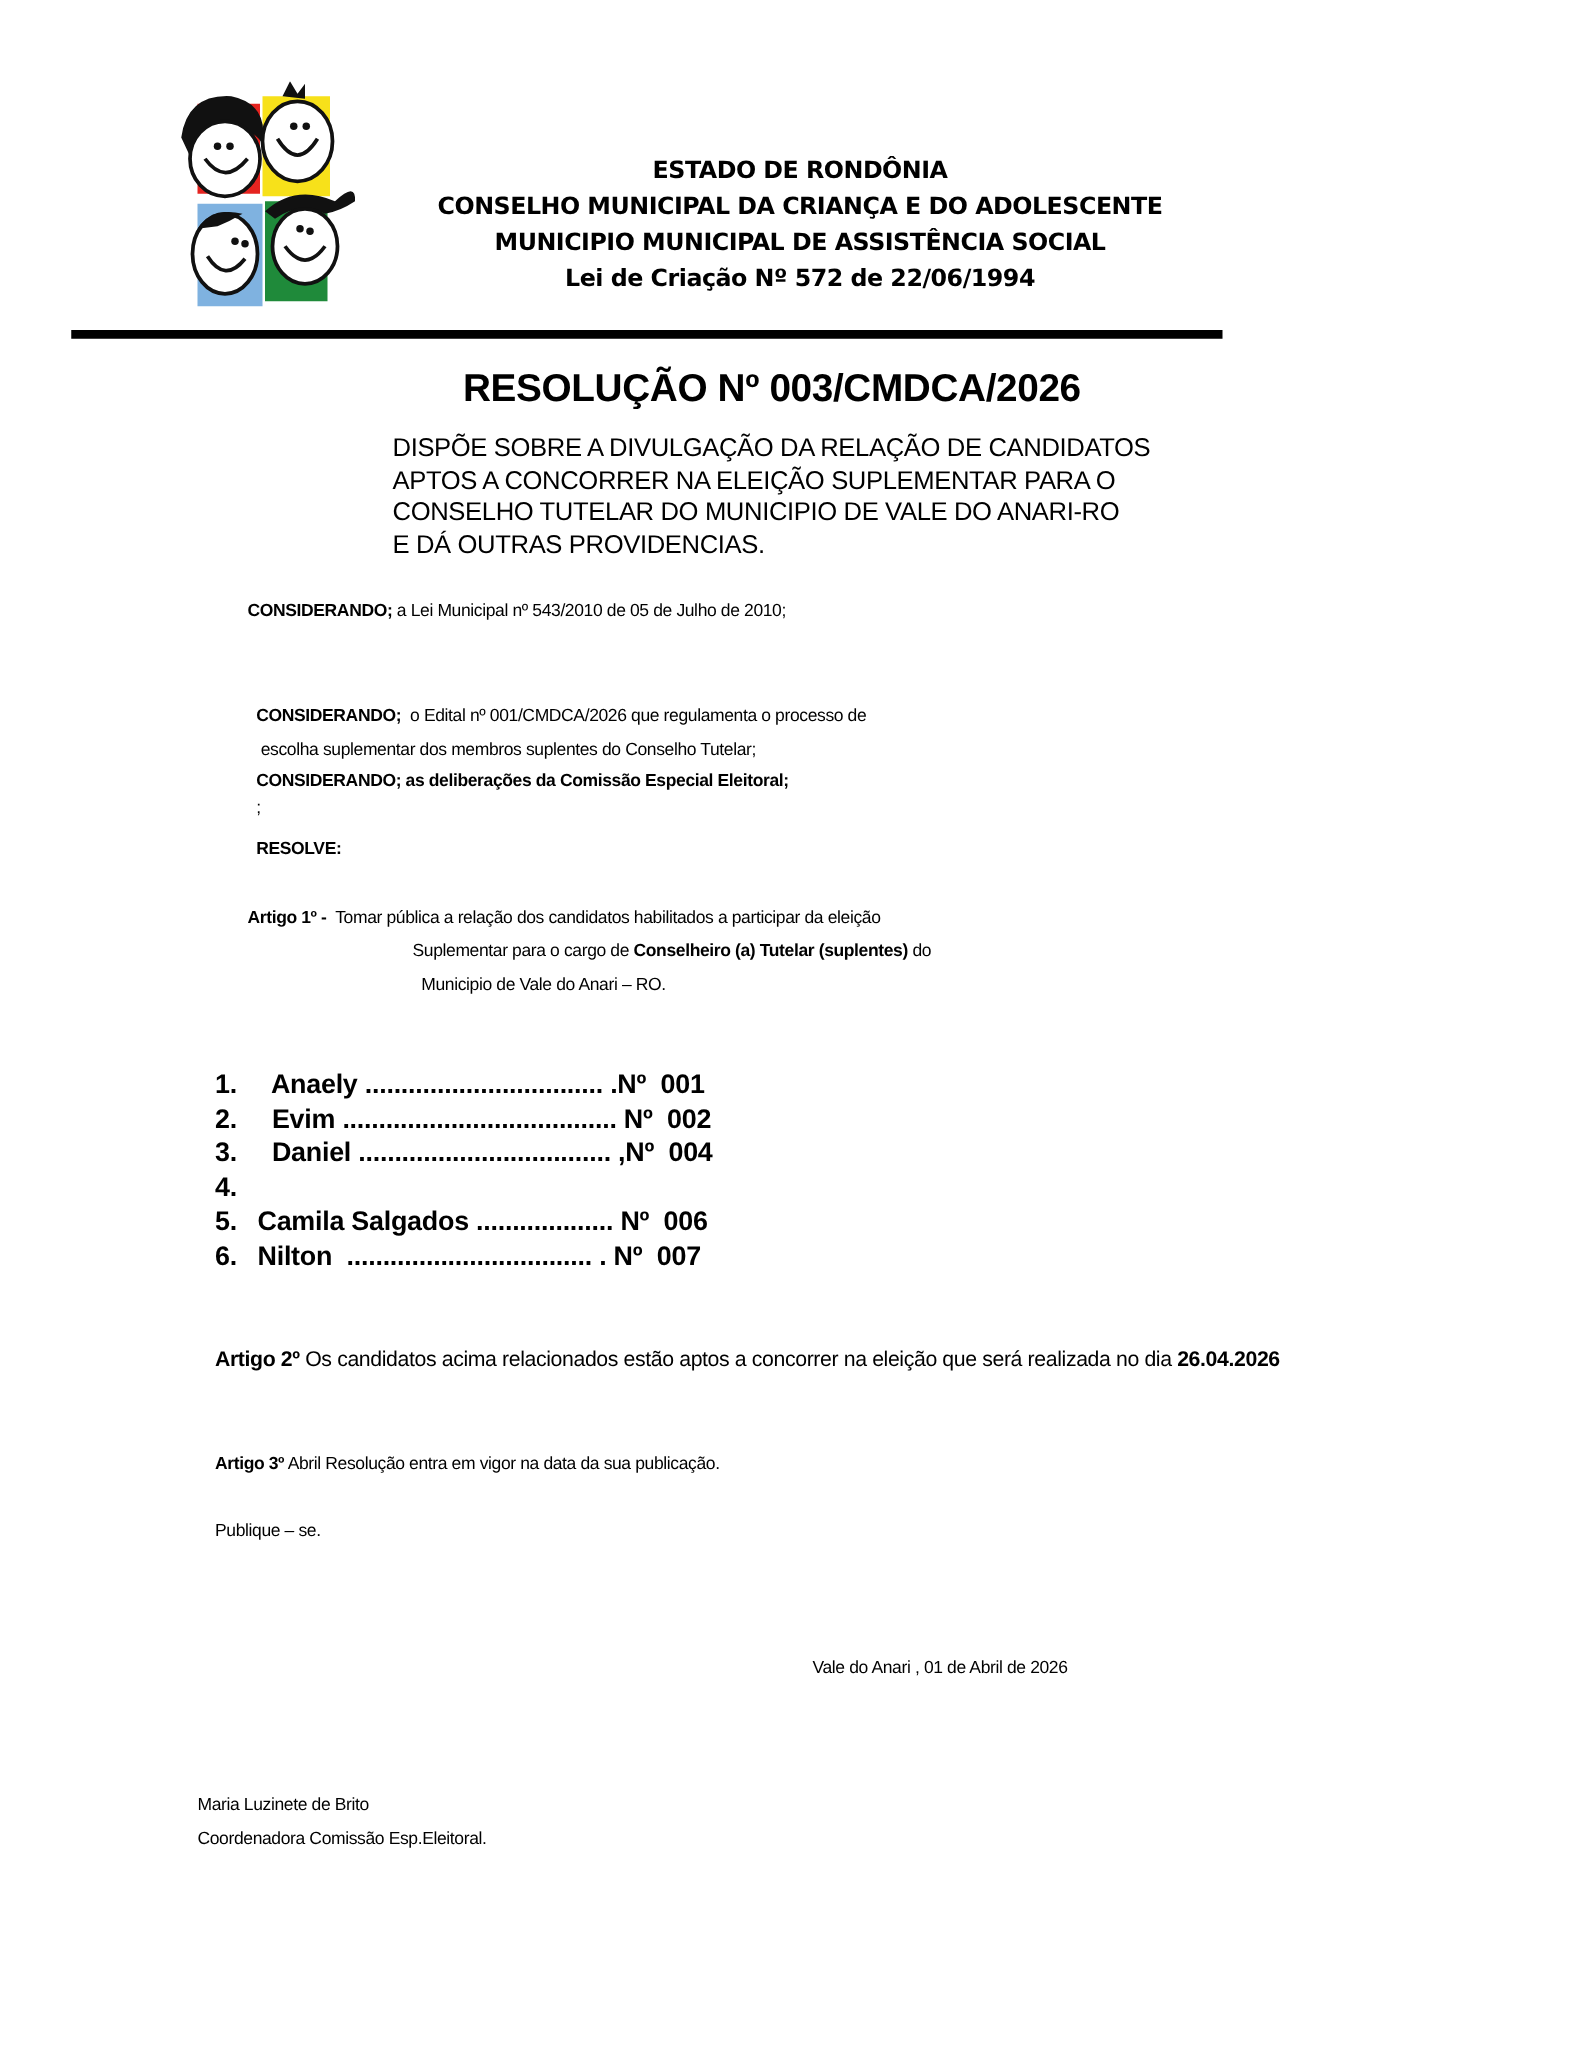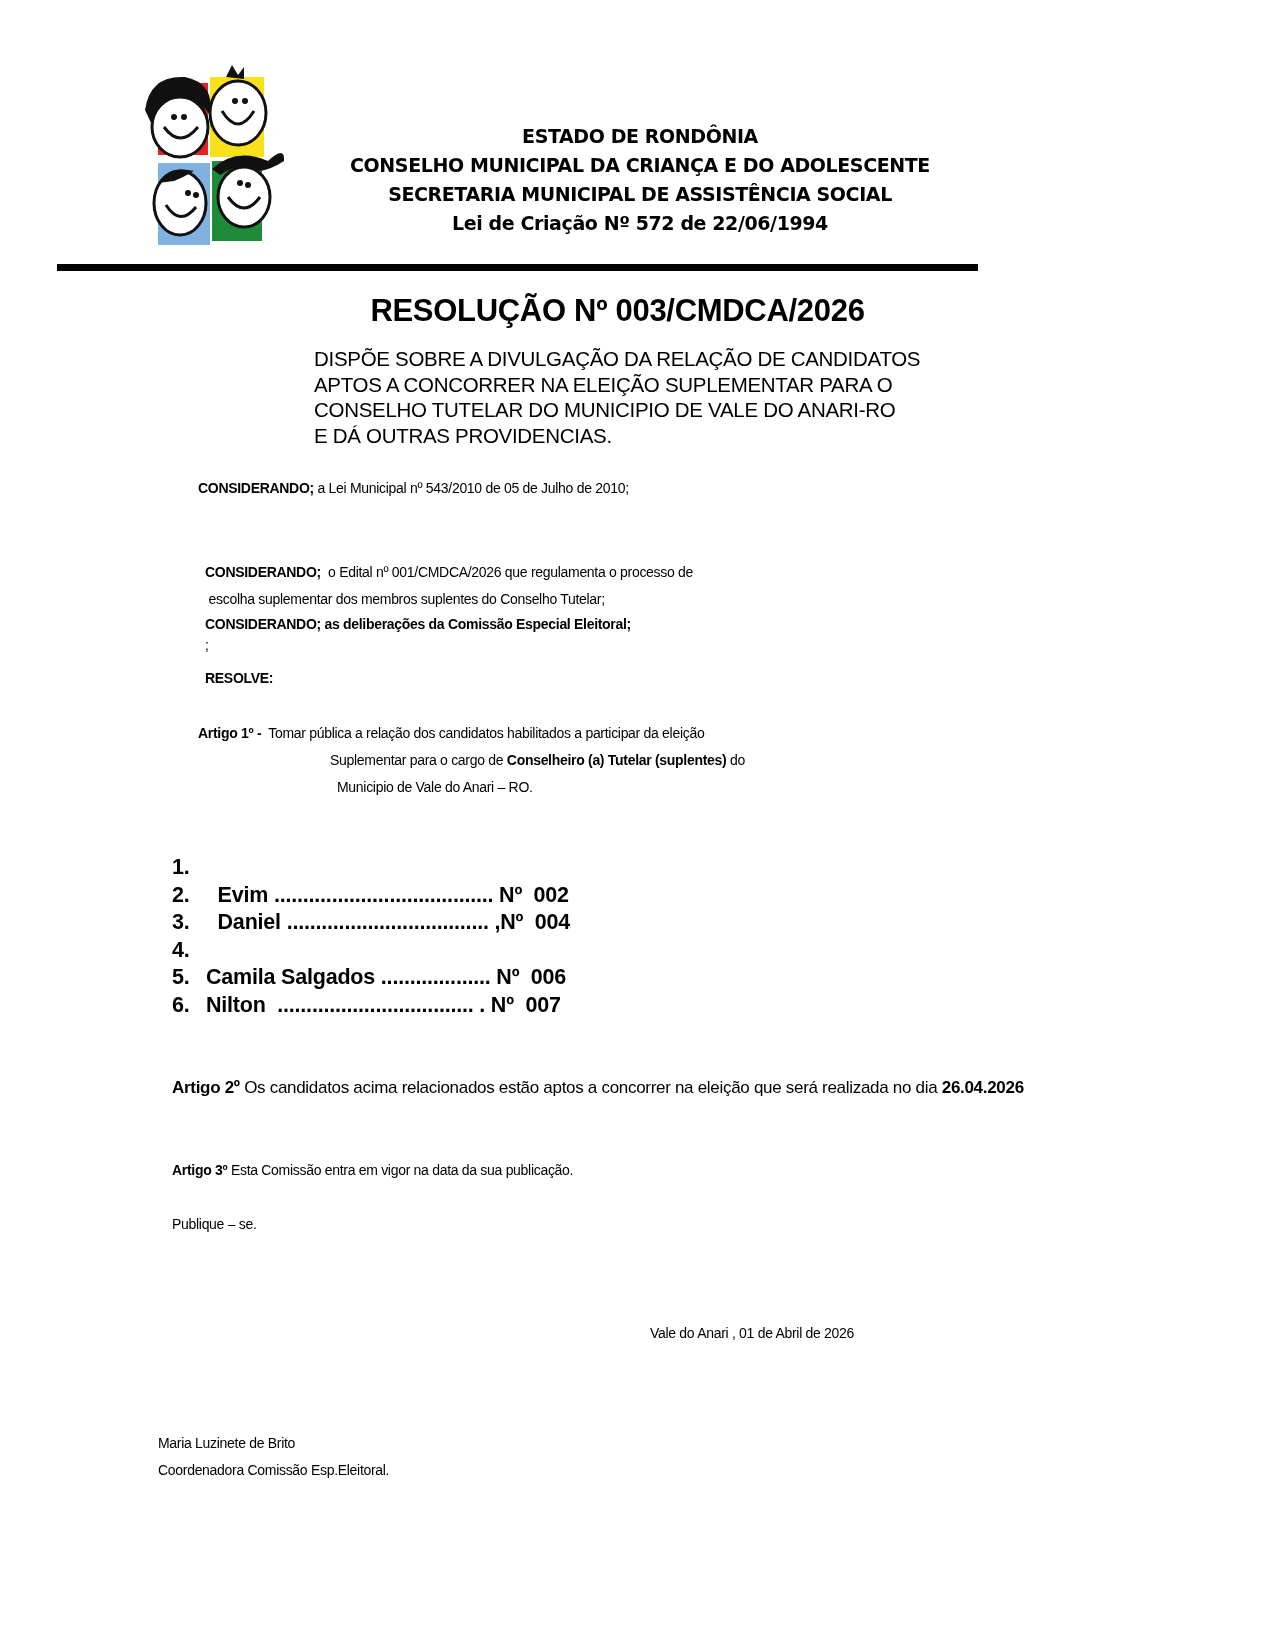--- a/index.html
+++ b/index.html
@@ -45,21 +45,21 @@
     <ellipse cx="104" cy="132" rx="26" ry="30" fill="#fff" stroke="#111" stroke-width="3"></ellipse>
     <circle cx="100" cy="118" r="3" fill="#111"></circle>
       <circle cx="108" cy="120" r="3" fill="#111"></circle>
     <path d="M88 132 Q104 154 120 132" fill="none" stroke="#111" stroke-width="3"></path>
   </svg>
 </div>
 
 <div class="abs header-text">
   <div>ESTADO DE RONDÔNIA</div>
   <div>CONSELHO MUNICIPAL DA CRIANÇA E DO ADOLESCENTE</div>
-  <div>SECRETARIA MUNICIPAL DE ASSISTÊNCIA SOCIAL</div>
+  <div>MUNICIPIO MUNICIPAL DE ASSISTÊNCIA SOCIAL</div>
   <div>Lei de Criação Nº 572 de 22/06/1994</div>
 </div>
 
 <div class="abs rule"></div>
 
 <div class="abs res-title">RESOLUÇÃO Nº 003/CMDCA/2026</div>
 
 <div class="abs ementa">
   <div>DISPÕE SOBRE A DIVULGAÇÃO DA RELAÇÃO DE CANDIDATOS</div>
   <div>APTOS A CONCORRER NA ELEIÇÃO SUPLEMENTAR PARA O</div>
@@ -85,20 +85,21 @@
   <span class="b" style="white-space:pre;">Artigo 1º - </span><span> Tomar pública a relação dos candidatos habilitados a participar da eleição</span>
 </div>
 <div class="abs p" style="left:330px; top:747px;">
   <span style="white-space:pre;">Suplementar para o cargo de </span><span class="b">Conselheiro (a) Tutelar (suplentes)</span><span style="white-space:pre;"> do</span>
 </div>
 <div class="abs p" style="left:337px; top:774px;">Municipio de Vale do Anari – RO.</div>
 
 <div class="abs list">
   <div class="row">
       <span class="num">1.</span>
+      <span style="white-space:pre;">  Anaely ................................. .Nº  001</span>
     </div>
   <div class="row">
       <span class="num">2.</span>
       <span style="white-space:pre;">  Evim ...................................... Nº  002</span>
     </div>
   <div class="row">
       <span class="num">3.</span>
       <span style="white-space:pre;">  Daniel ................................... ,Nº  004</span>
     </div>
   <div class="row">
@@ -112,21 +113,21 @@
       <span class="num">6.</span>
       <span style="white-space:pre;">Nilton  .................................. . Nº  007</span>
     </div>
 </div>
 
 <div class="abs justify" style="left:172px; top:1074px; width:976px; font-size:17px; line-height:27px; letter-spacing:-0.3px;">
   <span class="b">Artigo 2º</span><span> Os candidatos acima relacionados estão aptos a concorrer na eleição que será realizada no dia </span><span class="b">26.04.2026</span>
 </div>
 
 <div class="abs p" style="left:172px; top:1157px;">
-  <span class="b">Artigo 3º</span><span> Esta Comissão entra em vigor na data da sua publicação.</span>
+  <span class="b">Artigo 3º</span><span> Abril Resolução entra em vigor na data da sua publicação.</span>
 </div>
 
 <div class="abs p" style="left:172px; top:1211px;">Publique – se.</div>
 
 <div class="abs p" style="left:650px; top:1320px;">Vale do Anari , 01 de Abril de 2026</div>
 
 <div class="abs p" style="left:158px; top:1430px;">
   <div>Maria Luzinete de Brito</div>
   <div>Coordenadora Comissão Esp.Eleitoral.</div>
 </div>

